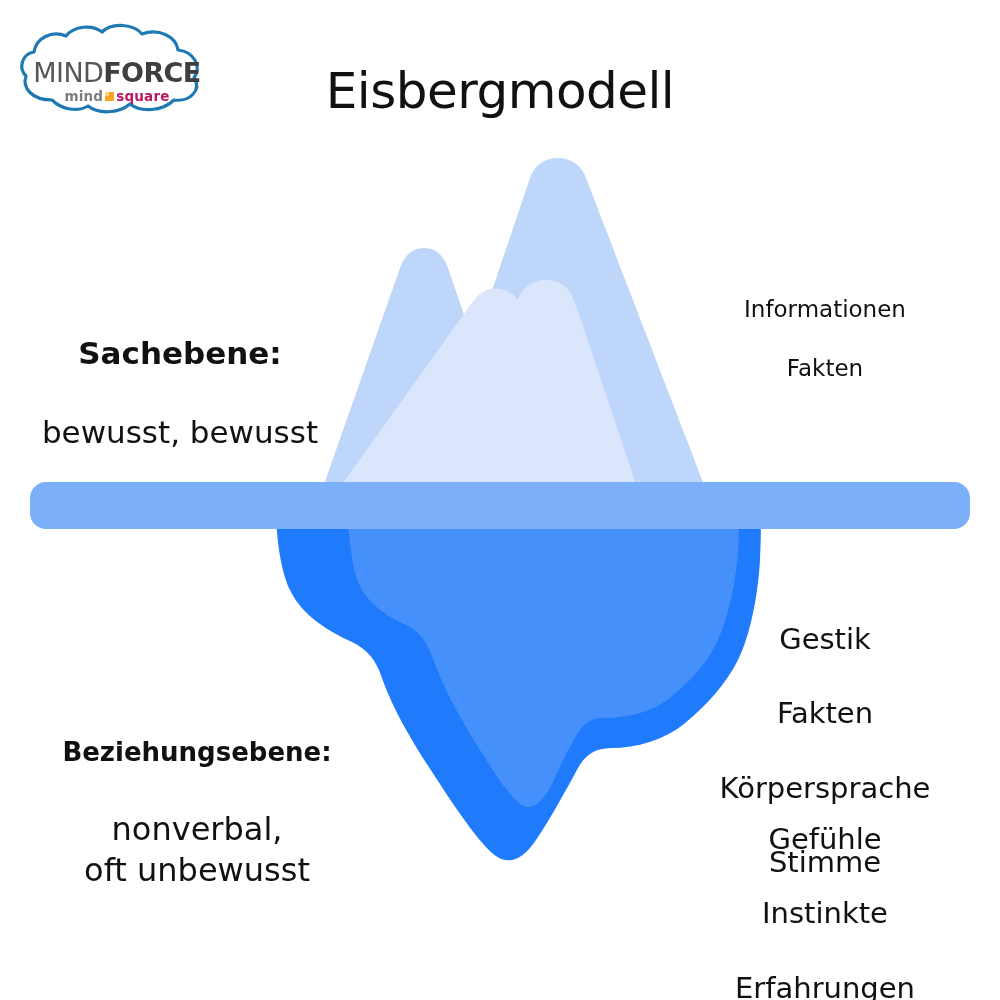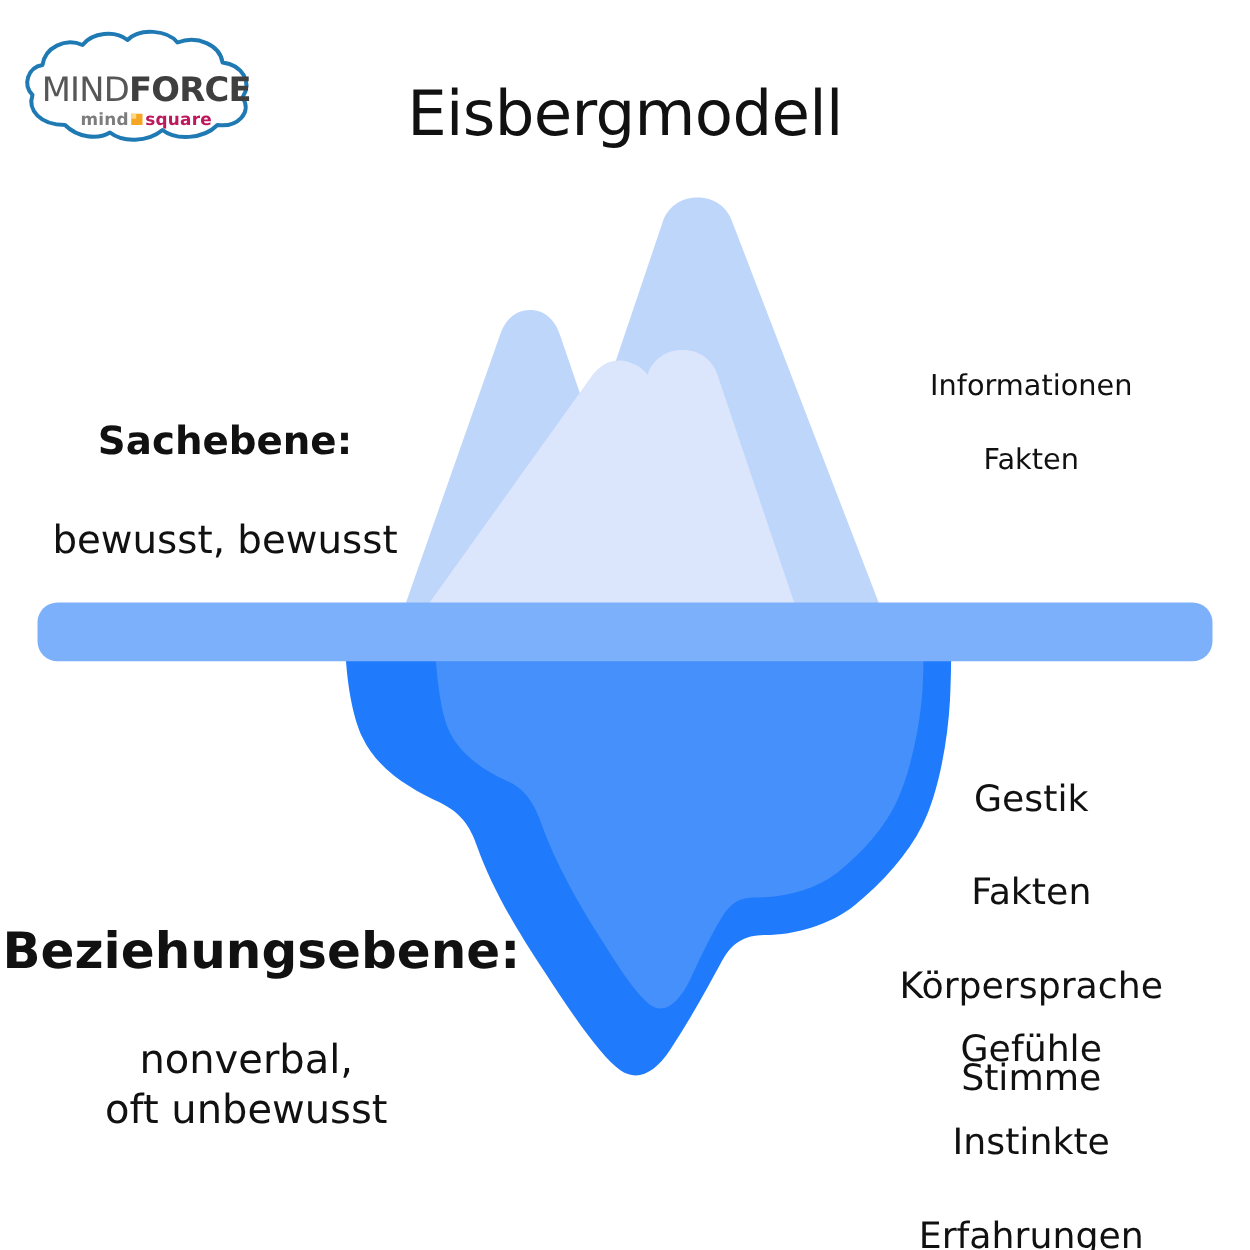--- a/index.html
+++ b/index.html
@@ -125,21 +125,21 @@
   #left-top .lbl-head { font-size: 31px; display: block; }
   #left-top .lbl-body { font-size: 31px; display: block; }
 
   #left-bottom {
     left: 2px;
     top: 672px;
     width: 390px;
     text-align: center;
     font-size: 31px;
   }
-  #left-bottom .lbl-head { font-size: 40px; display: block; }
+  #left-bottom .lbl-head { font-size: 26px; display: block; }
   #left-bottom .lbl-body { font-size: 32px; display: block; }
 
   #right-top {
     left: 680px;
     top: 266px;
     width: 290px;
     text-align: center;
     font-size: 23px;
   }
   #right-top .line { display: block; }

